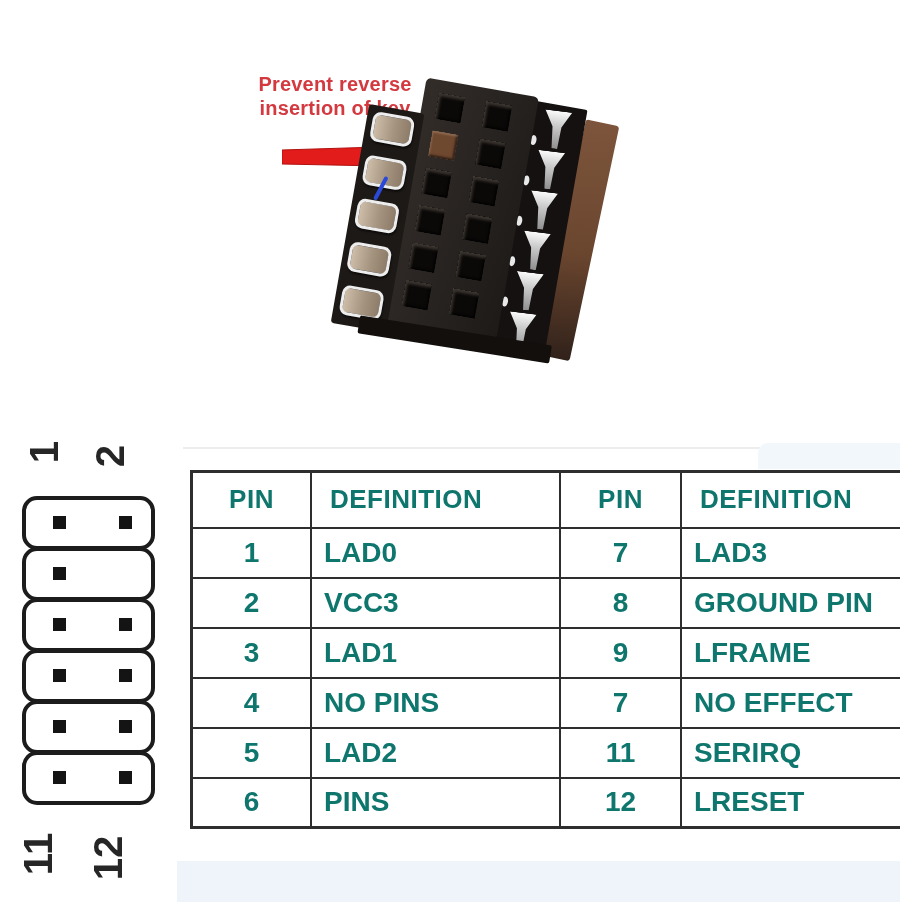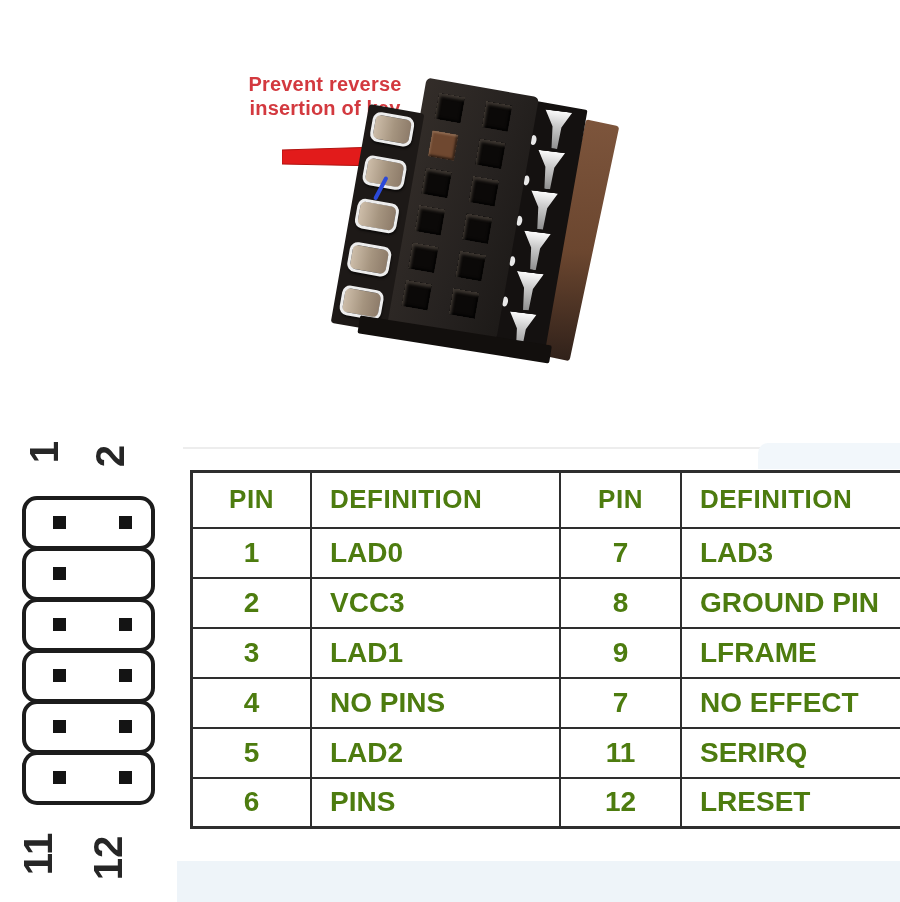--- a/index.html
+++ b/index.html
@@ -12,21 +12,21 @@
   }
   .abs{position:absolute;}
 
   
   .faint-line{left:183px;top:447px;width:717px;height:2px;background:#ededed;}
   .blue-wisp{left:758px;top:443px;width:142px;height:26px;background:#f2f7fb;border-radius:10px 0 0 0;}
   .bottom-strip{left:177px;top:861px;width:723px;height:41px;background:#eef4f9;}
 
   
   .annotation{
-    left:242px;top:72px;width:166px;
+    left:252px;top:72px;width:166px;
     color:#d3393f;font-size:20px;font-weight:bold;line-height:24px;
     text-align:center;letter-spacing:0.2px;
   }
   .arrow-svg{left:282px;top:134px;width:162px;height:50px;}
 
   .module{
     left:350px;top:88px;width:248px;height:272px;
     transform:rotate(10deg);transform-origin:50% 50%;
   }
   .pcb-edge{
@@ -104,32 +104,32 @@
   .pin-sq.r{left:93px;}
 
   
   .pin-table{
     left:190px;top:470px;width:697px;
     border-collapse:collapse;table-layout:fixed;
     background:#ffffff;
   }
   .pin-table td,.pin-table th{
     border:2px solid #2e2e2e;
-    color:#4d7c0f;white-space:nowrap;overflow:hidden;
+    color:#0f766e;white-space:nowrap;overflow:hidden;
   }
   .pin-table tr{height:50px;}
   .pin-table tr.hdr{height:56px;}
   .pin-table .c-pin1{width:115px;}
   .pin-table .c-def1{width:228px;}
   .pin-table .c-pin2{width:117px;}
   .pin-table .c-def2{width:237px;}
   .pin-table th{font-size:26px;font-weight:bold;letter-spacing:0.5px;}
   .pin-table td{font-size:28px;font-weight:bold;}
   .cell-pin{text-align:center;}
-  .cell-def{text-align:left;padding-left:18px;}
+  .cell-def{text-align:left;padding-left:12px;}
   .pin-table th.cell-def{text-align:left;padding-left:18px;}
   .pin-table{border:3px solid #2e2e2e;}
 </style>
 </head>
 <body>
 
 <div class="abs faint-line"></div>
 <div class="abs blue-wisp"></div>
 <div class="abs bottom-strip"></div>
 

